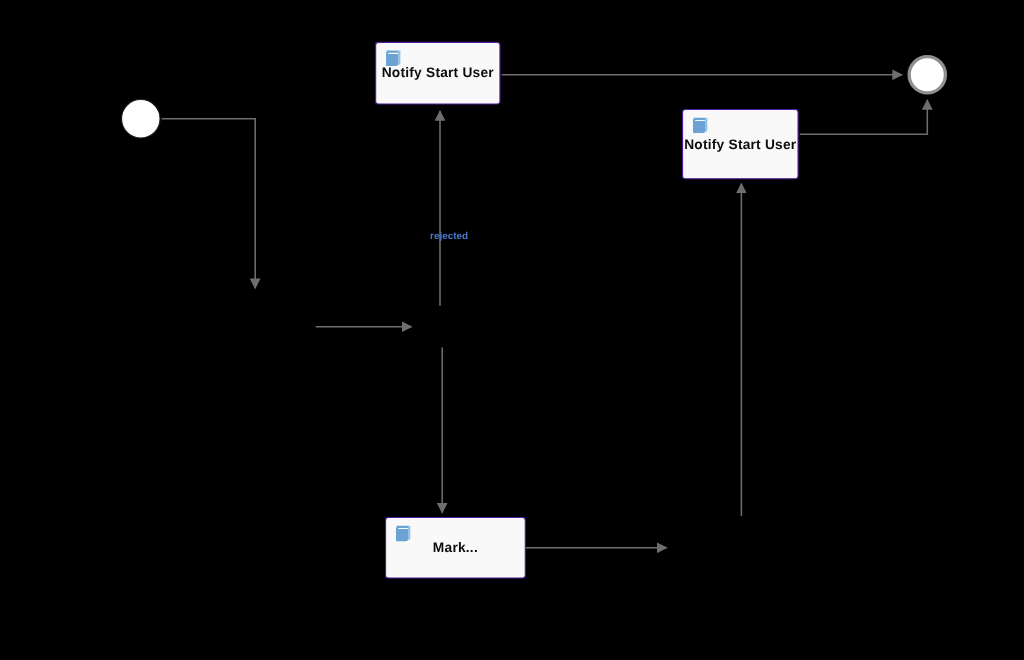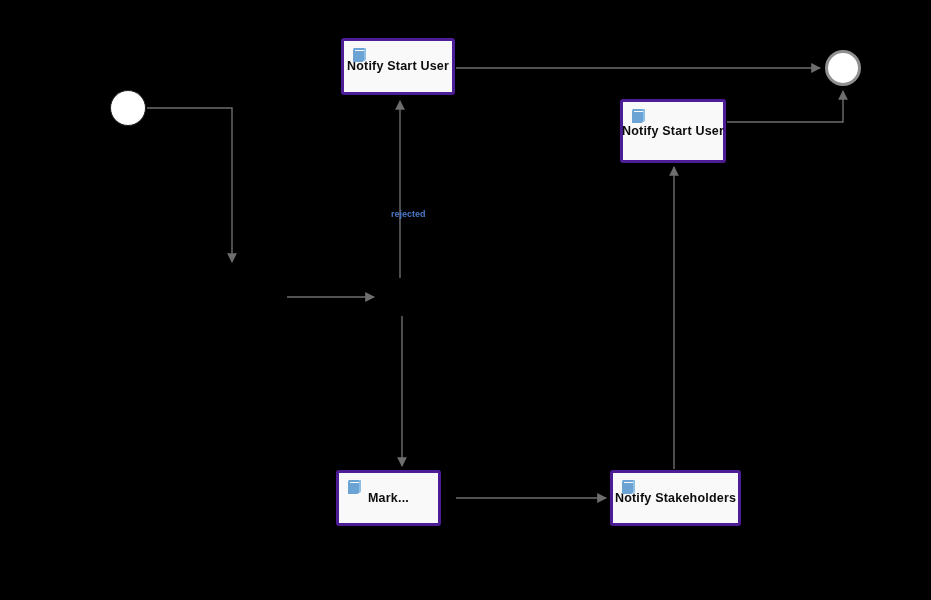--- a/index.html
+++ b/index.html
@@ -23,21 +23,21 @@
     top: 0;
     width: 931px;
     height: 600px;
     pointer-events: none;
   }
 
   
   .task {
     position: absolute;
     background: #f9f9f9;
-    border: 3px solid #4c1d95;
+    border: 1px solid #4c1d95;
     border-radius: 3px;
     box-sizing: border-box;
     display: flex;
     align-items: center;
     justify-content: center;
   }
   .task.subprocess {
     border: 3px solid #9d9d9d;
     border-radius: 4px;
     background: #f9f9f9;
@@ -170,31 +170,24 @@
 
   <div class="task" style="left:620px; top:99px; width:106px; height:64px;">
     <svg class="task-icon" viewBox="0 0 17 16">
       <path d="M2 1 h11 v2 h-9 v1 h9 v9 a2 2 0 0 1 -2 2 h-9 v-12 a1 1 0 0 1 1 -1 z" fill="#6aa3d4"></path>
       <path d="M13 1 h2 v11 a2 2 0 0 1 -2 2 z" fill="#8ec0e5"></path>
     </svg>
     <span class="task-label">Notify Start User</span>
   </div>
 
 
-  <div class="task" style="left:336px; top:470px; width:105px; height:56px;">
+  <div class="task" style="left:350px; top:470px; width:128px; height:56px;">
     <svg class="task-icon" viewBox="0 0 17 16">
       <path d="M2 1 h11 v2 h-9 v1 h9 v9 a2 2 0 0 1 -2 2 h-9 v-12 a1 1 0 0 1 1 -1 z" fill="#6aa3d4"></path>
       <path d="M13 1 h2 v11 a2 2 0 0 1 -2 2 z" fill="#8ec0e5"></path>
     </svg>
     <span class="task-label">Mark...</span>
   </div>
 
-  <div class="task" style="left:610px; top:470px; width:131px; height:56px;">
-    <svg class="task-icon" viewBox="0 0 17 16">
-      <path d="M2 1 h11 v2 h-9 v1 h9 v9 a2 2 0 0 1 -2 2 h-9 v-12 a1 1 0 0 1 1 -1 z" fill="#6aa3d4"></path>
-      <path d="M13 1 h2 v11 a2 2 0 0 1 -2 2 z" fill="#8ec0e5"></path>
-    </svg>
-    <span class="task-label">Notify Stakeholders</span>
-  </div>
 
   <div class="edge-label" style="left:391px; top:209px;">rejected</div>
 
 </div>
 
 </body></html>

